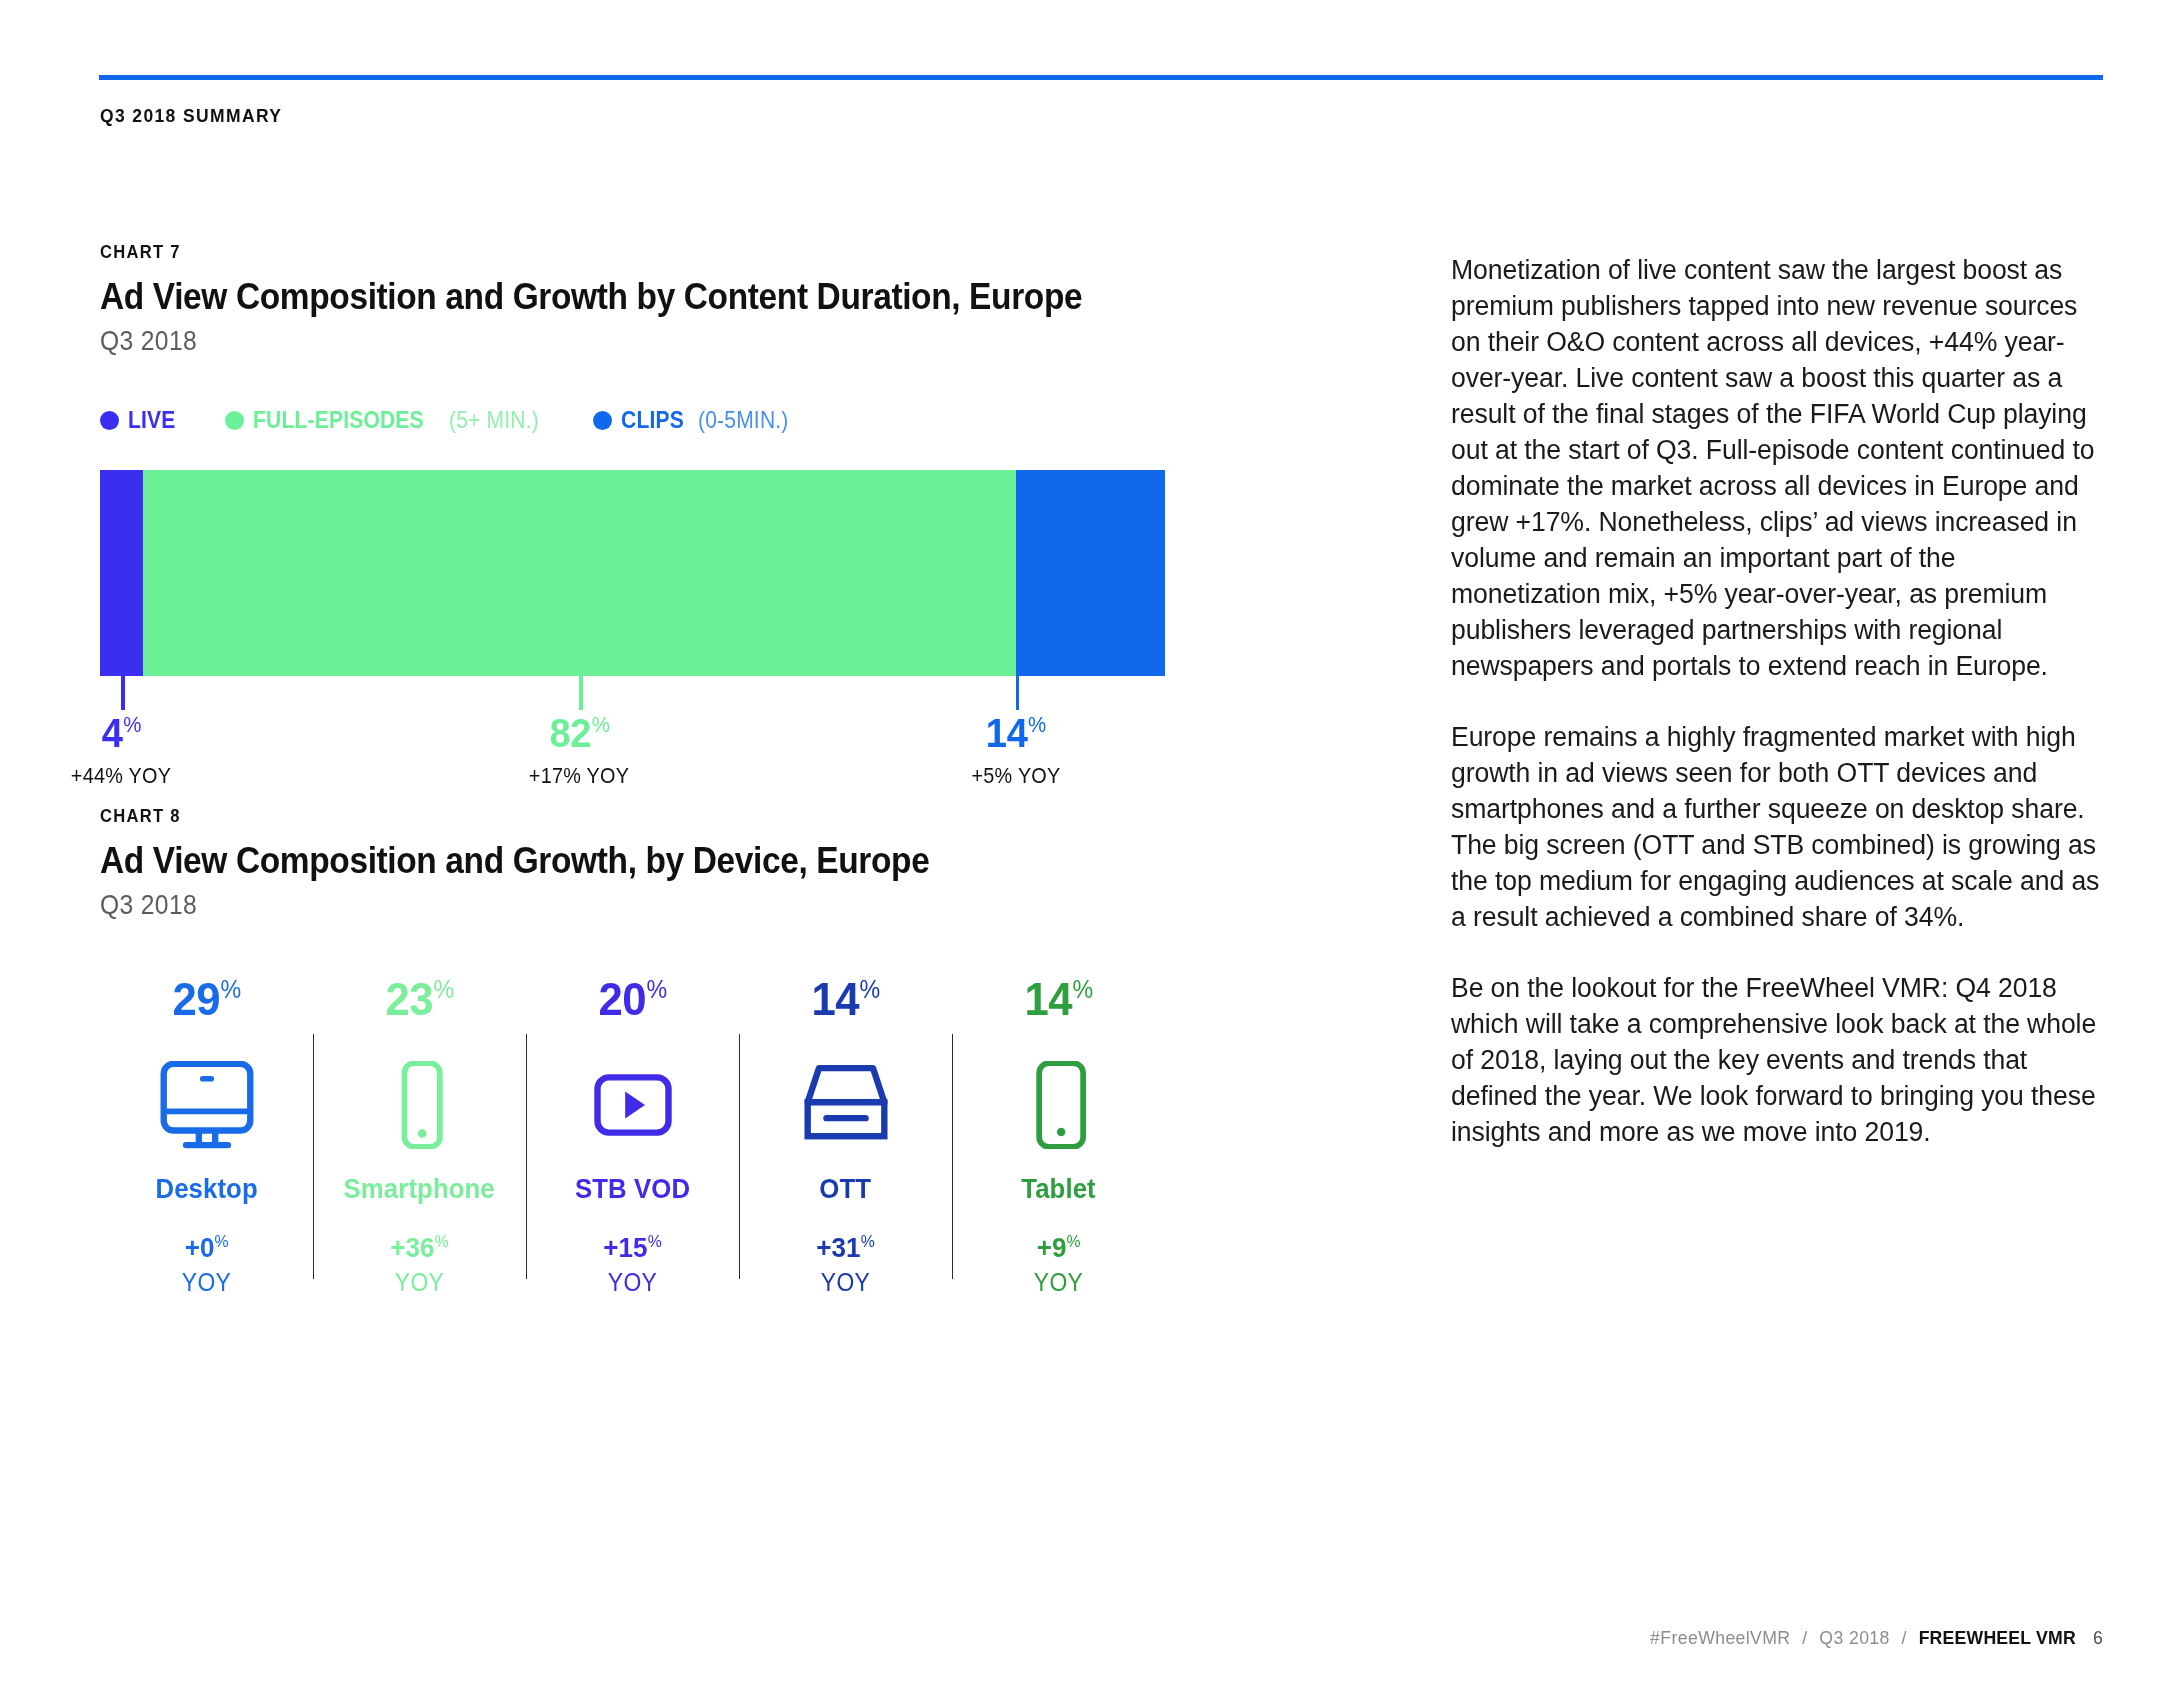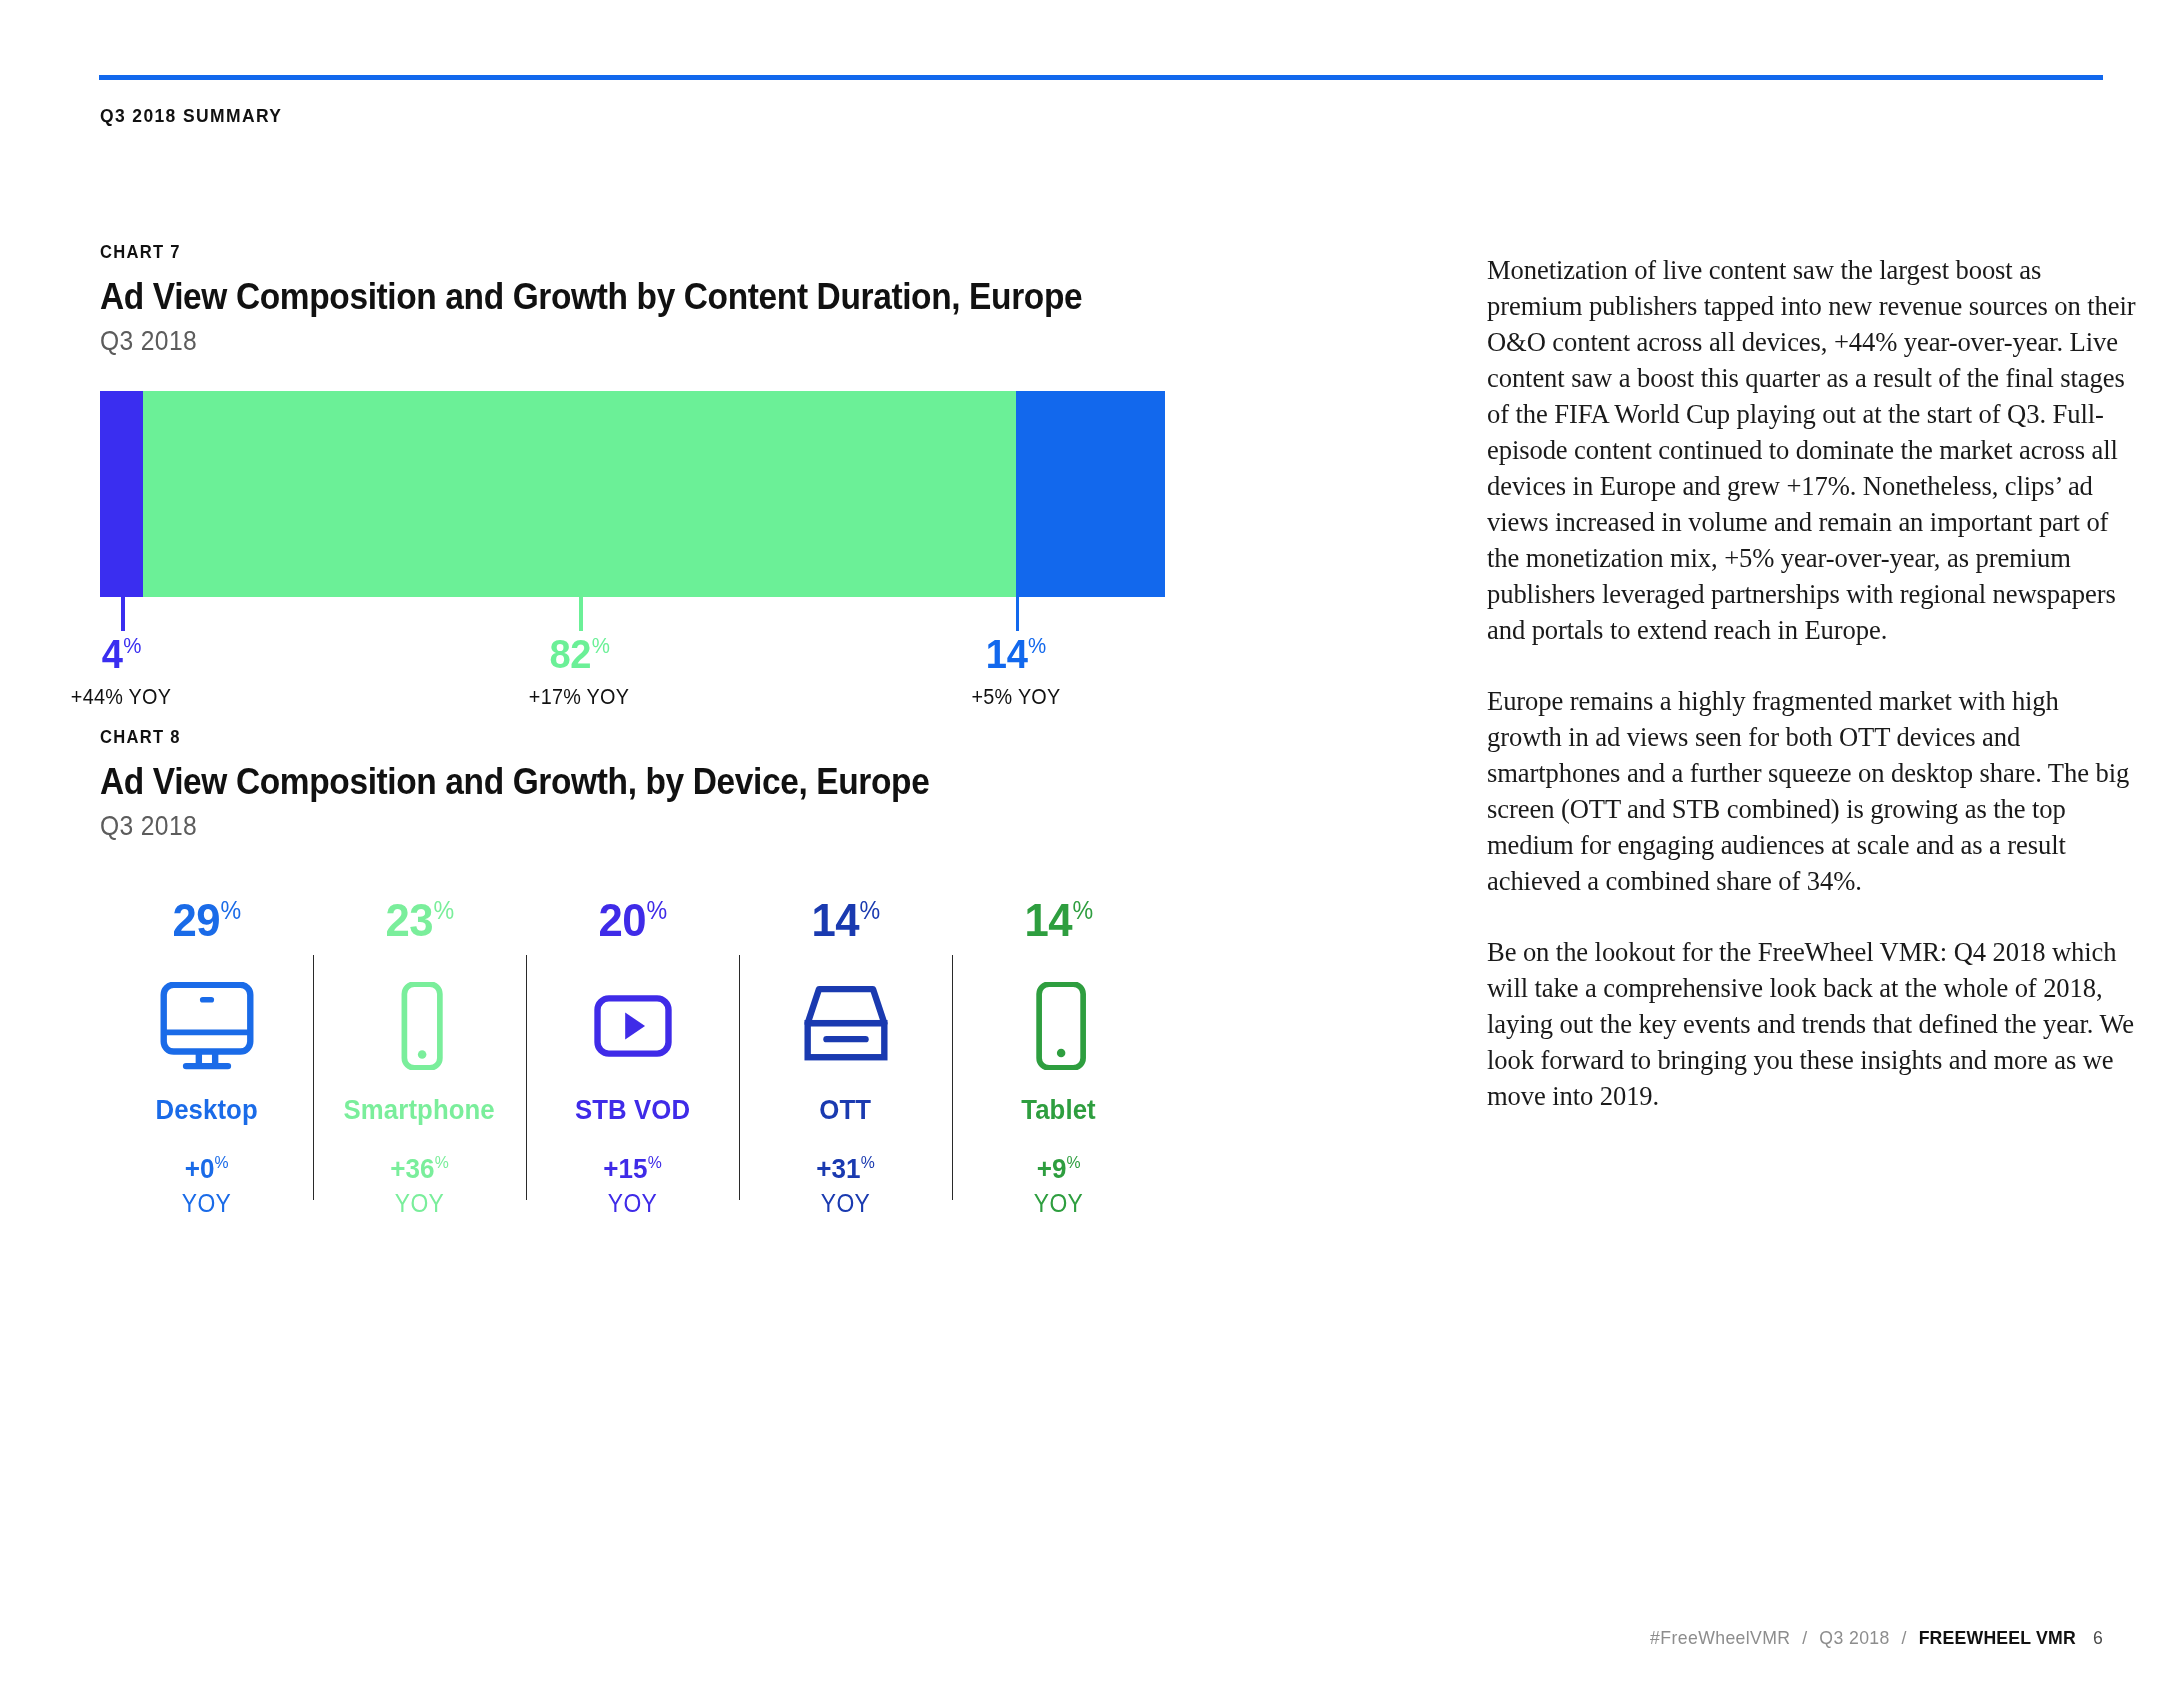--- a/index.html
+++ b/index.html
@@ -234,24 +234,23 @@
     margin-top: 2.8px;
     font-size: 26px;
     font-weight: 400;
     letter-spacing: 0.4px;
     transform: scaleX(0.88);
   }
 
   
   .right-col {
     position: absolute;
-    left: 1487px;
+    left: 1451px;
     top: 252px;
     width: 660px;
-    font-family: Liberation Serif, serif;
   }
   .body-par {
     font-size: 27px;
     line-height: 36px;
     color: #1a1a1a;
     letter-spacing: -0.1px;
     margin: 0 0 35px 0;
     transform: scaleX(0.985);
     transform-origin: left top;
   }
@@ -286,20 +285,36 @@
 <div class="top-rule"></div>
 <div class="kicker">Q3 2018 SUMMARY</div>
 
 <div class="left-col">
 
   <div class="chart-block">
     <div class="chart-no">CHART 7</div>
     <div class="chart-title">Ad View Composition and Growth by Content Duration, Europe</div>
     <div class="chart-sub">Q3 2018</div>
 
+    <div class="legend">
+      <div class="legend-item">
+        <span class="legend-dot" style="background:#3A2EF0"></span>
+        <span class="legend-strong" style="color:#3A2EF0">LIVE</span>
+      </div>
+      <div class="legend-item">
+        <span class="legend-dot" style="background:#6BF097"></span>
+        <span class="legend-strong" style="color:#6BF097">FULL-EPISODES</span>
+        <span class="legend-light" style="color:#8FF0AF">(5+ MIN.)</span>
+      </div>
+      <div class="legend-item">
+        <span class="legend-dot" style="background:#1268ED"></span>
+        <span class="legend-strong" style="color:#1268ED">CLIPS</span>
+        <span class="legend-light" style="color:#4A8EF2">(0-5MIN.)</span>
+      </div>
+    </div>
 
     <div class="bar-wrap">
       <div class="bar">
         <div class="bar-seg" style="width:4%;background:#3A2EF0"></div>
         <div class="bar-seg" style="width:82%;background:#6BF097"></div>
         <div class="bar-seg" style="width:14%;background:#1268ED"></div>
       </div>
 
       <div class="leader-row">
         <div class="leader" style="left:2%;background:#3A2EF0"></div>

